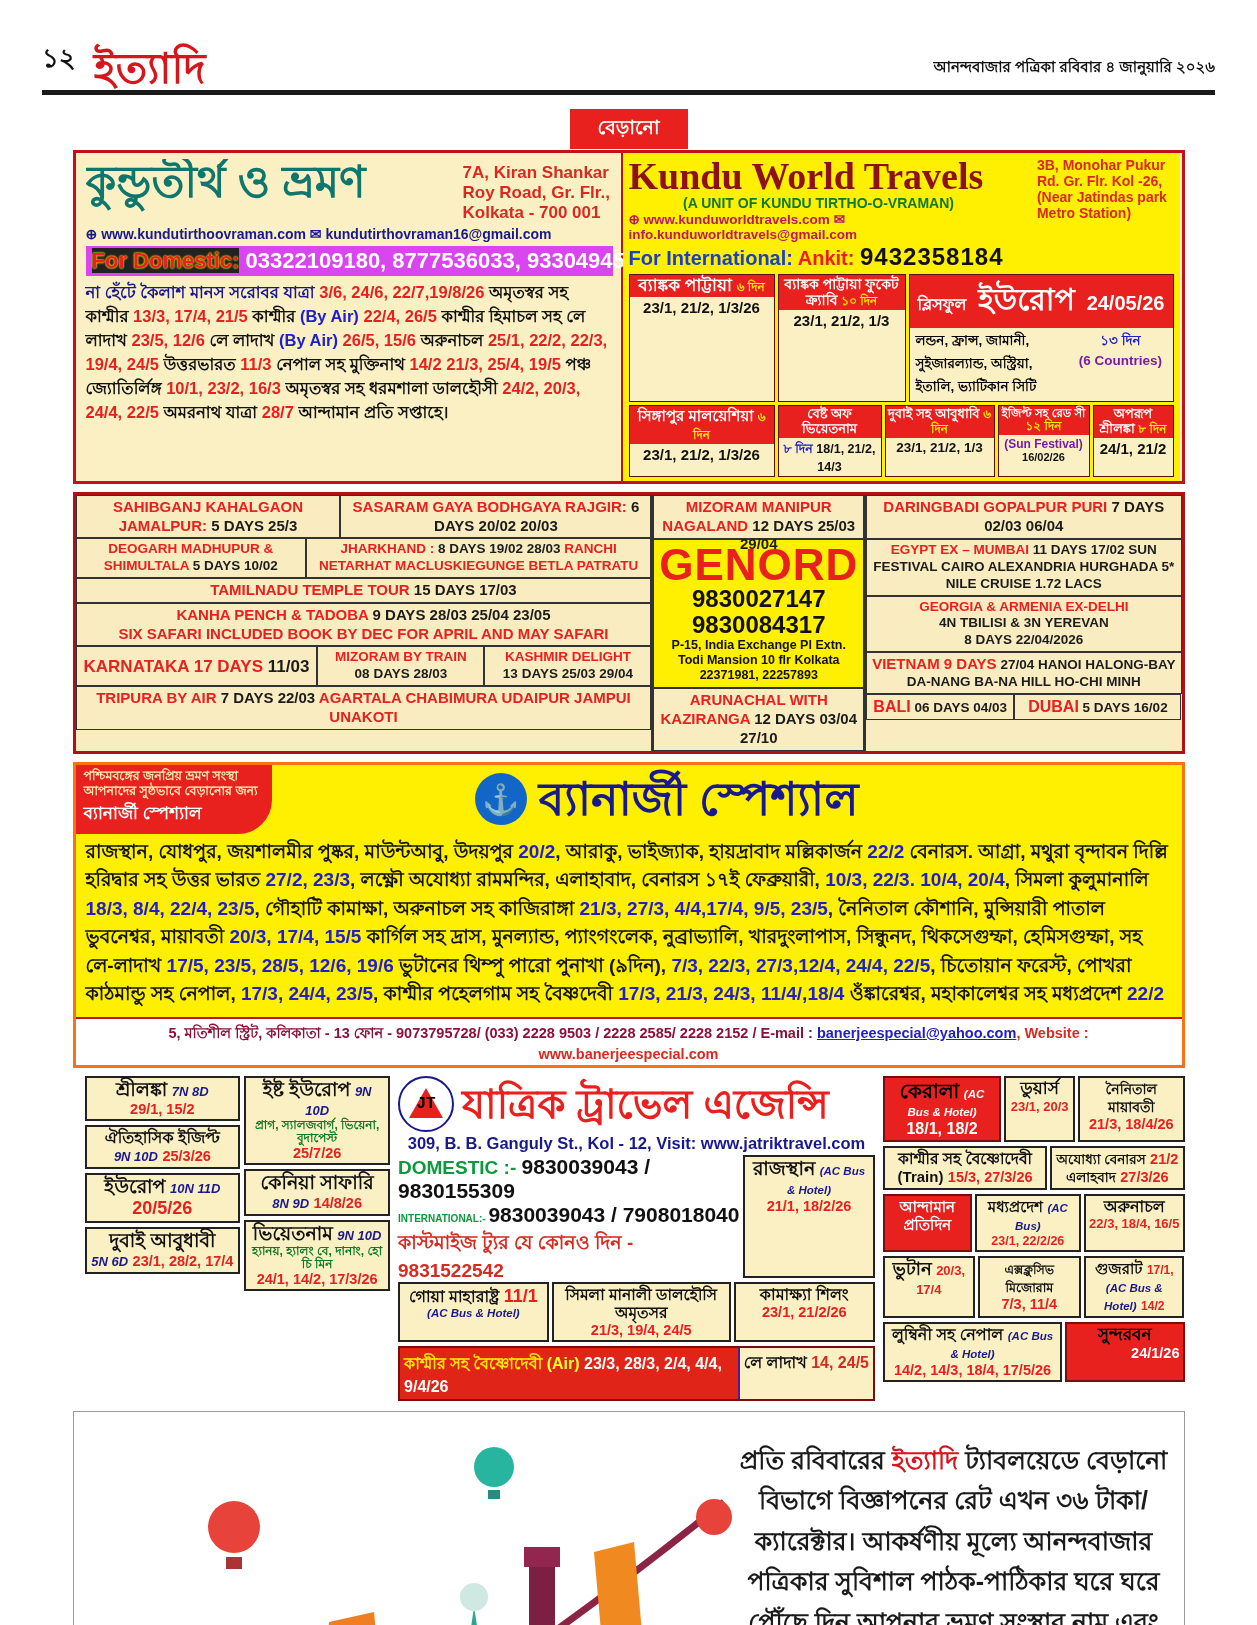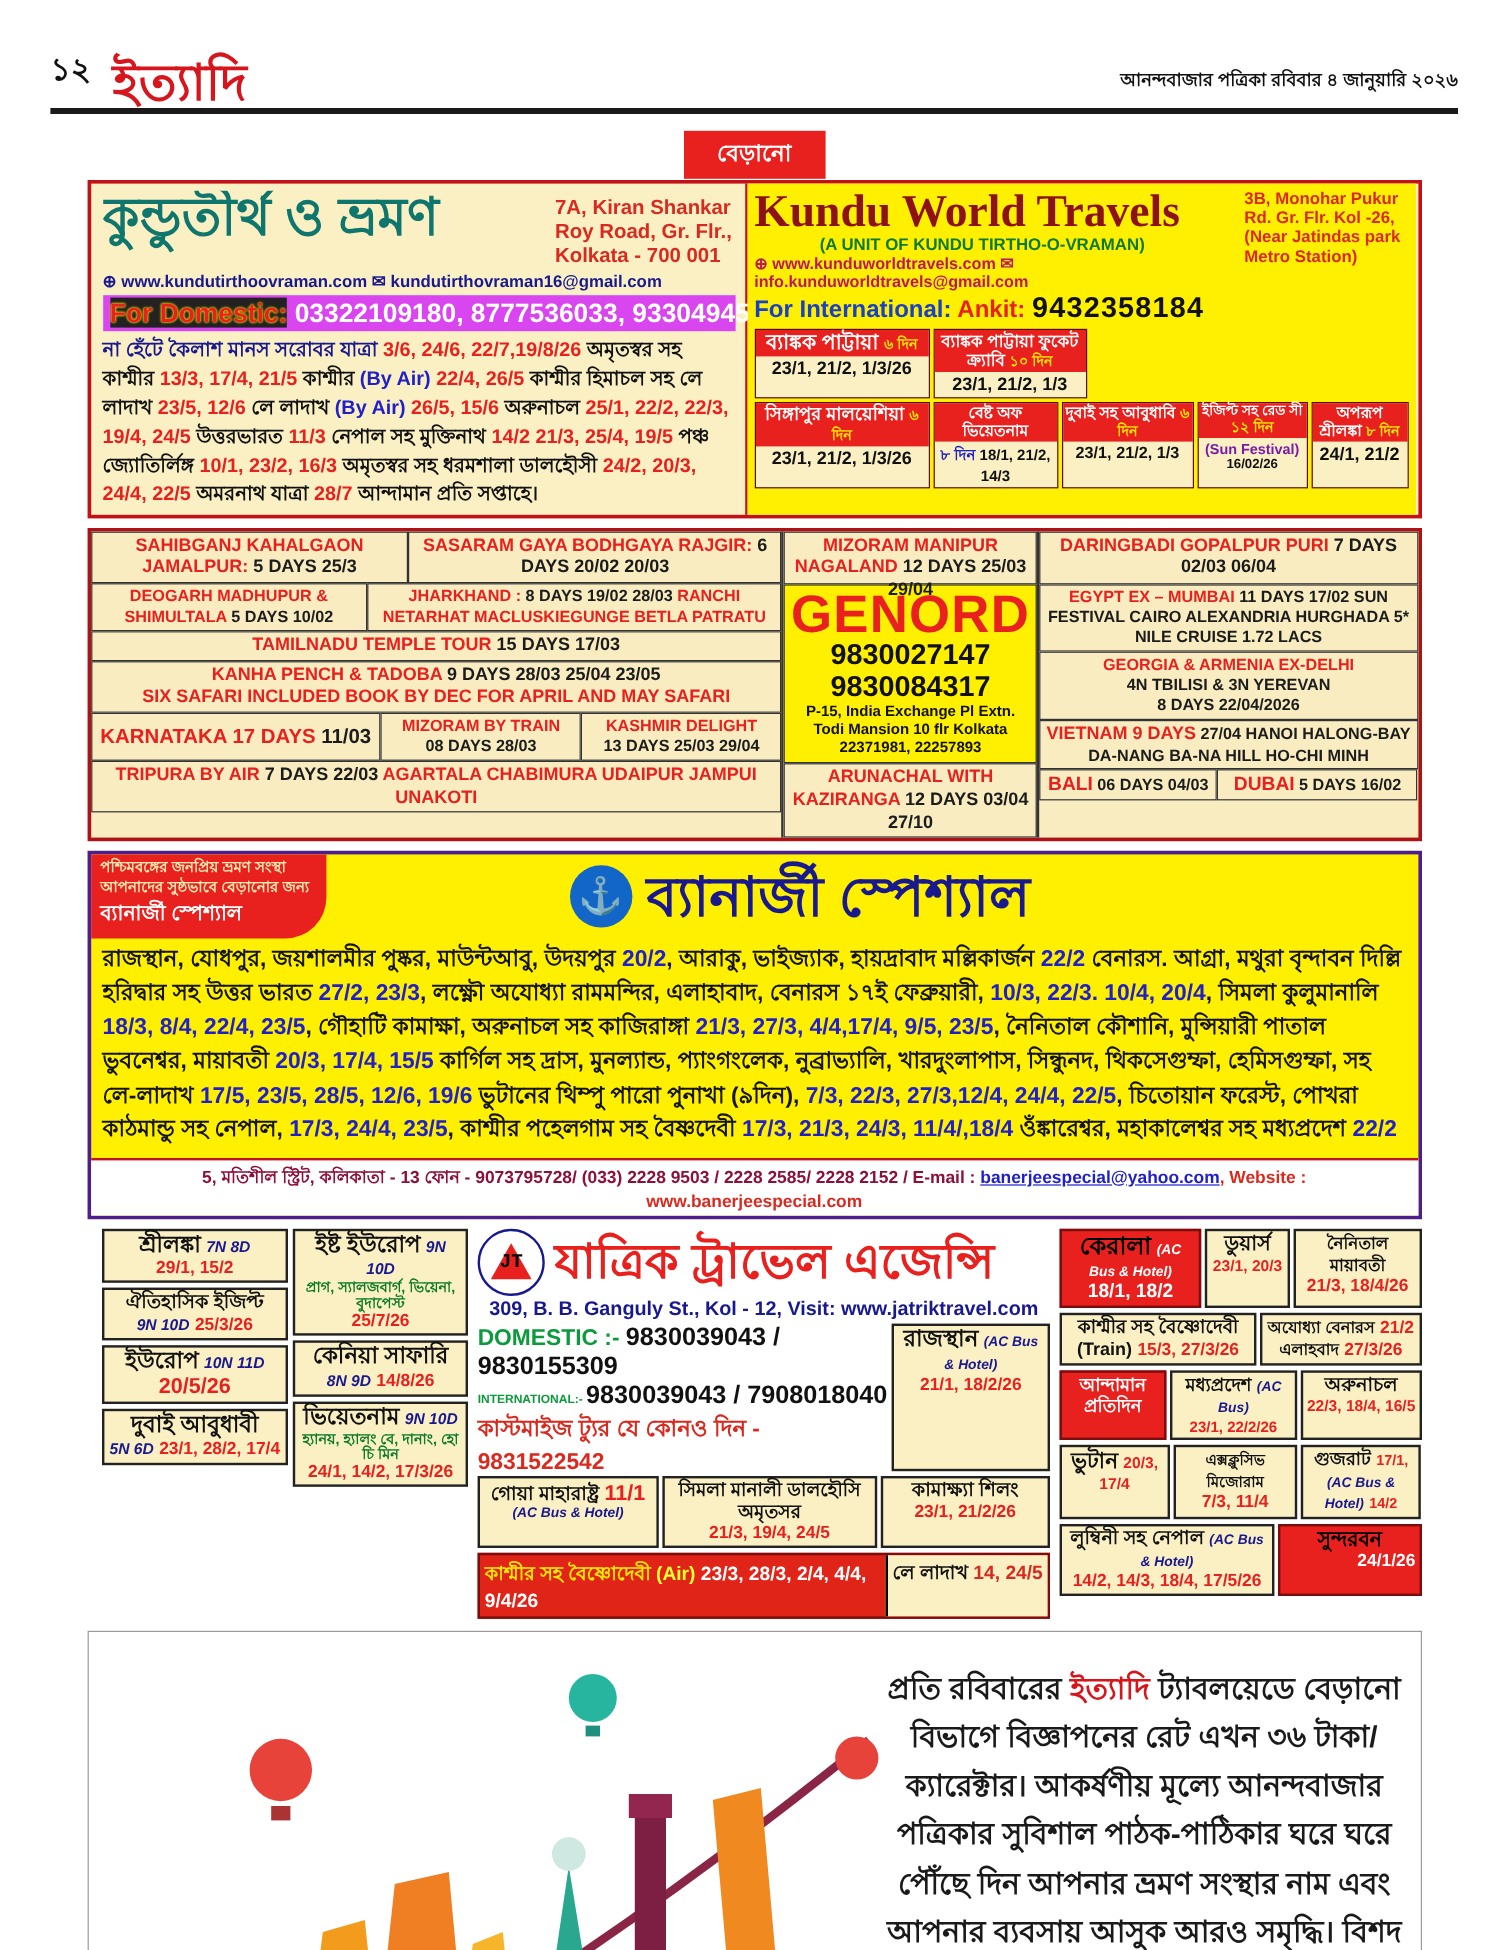--- a/index.html
+++ b/index.html
@@ -53,21 +53,21 @@
   .tblk { color:#1c1c1c; font-weight:800; }
   .t15 { font-size:15px; line-height:1.25; }
   .t14 { font-size:13.5px; line-height:1.25; }
   .mrow { display:flex; }
   .genord { background:#ffef00; text-align:center; border:1.5px solid #333; padding:4px 2px; }
   .genord .g-name { color:#e8201e; font-weight:800; font-size:44px; line-height:.95; letter-spacing:1px; }
   .genord .g-ph { color:#111; font-weight:800; font-size:24px; line-height:1.1; }
   .genord .g-ad { color:#111; font-weight:700; font-size:12.5px; line-height:1.2; }
 
   
-  .bn { border:3px solid #4c1d95; background:#ffef00; margin-top:8px; position:relative; }
+  .bn { border:3px solid #f97316; background:#ffef00; margin-top:8px; position:relative; }
   .bn-head { display:flex; align-items:center; min-height:64px; }
   .bn-bubble { background:#e8201e; color:#fff; border-radius:0 0 34px 0; padding:4px 14px 6px 8px; max-width:255px; }
   .bn-bubble .s { font-size:12.5px; font-weight:700; color:#ffe9b0; line-height:1.25; display:block; }
   .bn-bubble .m { font-size:17px; font-weight:800; color:#fff; }
   .bn-title-wrap { display:flex; align-items:center; gap:12px; margin:0 auto; padding-right:120px; }
   .bn-logo { width:52px; height:52px; border-radius:50%; background:#1266c8; color:#fff; font-size:30px; display:flex; align-items:center; justify-content:center; }
   .bn-title { color:#18188f; font-size:46px; font-weight:800; line-height:1; }
   .bn-body { font-size:19px; font-weight:700; color:#141414; line-height:1.5; padding:4px 10px 8px 10px; }
   .bn-foot { background:#fff; border-top:2px solid #c21118; font-size:14.5px; font-weight:700; text-align:center; padding:3px 4px; }
 
@@ -94,21 +94,21 @@
   .jt-name { color:#e8201e; font-size:40px; font-weight:800; line-height:1; }
   .jt-addr { color:#18188f; font-size:16.5px; font-weight:800; text-align:center; margin-top:2px; }
   .jt-contact { display:flex; margin-top:2px; }
   .jt-lines { width:345px; }
   .jt-line { font-size:19px; font-weight:800; }
   .jt-line .g { color:#0c9a3c; } .jt-line .n { color:#111; font-size:21px; }
   .jt-cust { color:#d92a20; font-size:19px; font-weight:800; margin-top:1px; }
   .jt-strip { background:#e02418; color:#fff; display:flex; border:2px solid #7a0d0d; }
   .jt-strip .air-t { color:#ffe900; font-weight:800; font-size:16px; }
   .jt-strip .air-a { color:#ff3; } .jt-strip .air-d { color:#fff; font-weight:800; font-size:16px; }
-  .jt-strip .leh { background:#fbf0c4; color:#111; font-weight:800; font-size:16px; border-left:2px solid #000000; padding:2px 4px; white-space:nowrap; }
+  .jt-strip .leh { background:#fbf0c4; color:#111; font-weight:800; font-size:16px; border-left:2px solid #4c1d95; padding:2px 4px; white-space:nowrap; }
 
   
   .bt { border:1.5px solid #9a9a9a; margin-top:10px; height:512px; display:flex; position:relative; }
   .bt-left { width:660px; position:relative; }
   .bt-right { width:440px; padding-top:28px; text-align:center; }
   .promo { font-size:25px; line-height:1.62; color:#1a1a1a; font-weight:600; }
   .icon { font-weight:700; }
 </style>
 </head>
 <body>
@@ -163,20 +163,31 @@
       <div class="kgrid">
         <div class="kg-row">
           <div class="kcell" style="width:146px">
             <div class="kc-head"><span>ব্যাঙ্কক পাট্টায়া</span> <span class="kc-days">৬ দিন</span></div>
             <div class="kc-dates">23/1, 21/2, 1/3/26</div>
           </div>
           <div class="kcell" style="width:128px">
             <div class="kc-head" style="font-size:14px"><span>ব্যাঙ্কক পাট্টায়া ফুকেট ক্র্যাবি</span> <span class="kc-days">১০ দিন</span></div>
             <div class="kc-dates">23/1, 21/2, 1/3</div>
           </div>
+          <div class="kcell" style="flex:1">
+            <div class="eur-head">
+              <span class="eur-pre">ব্লিসফুল</span>
+              <span class="eur-big">ইউরোপ</span>
+              <span class="eur-date">24/05/26</span>
+            </div>
+            <div class="eur-body">
+              <span style="flex:1">লন্ডন, ফ্রান্স, জামানী, সুইজারল্যান্ড, অস্ট্রিয়া, ইতালি, ভ্যাটিকান সিটি</span>
+              <span style="width:92px;text-align:center"><span style="color:#2020c8">১৩ দিন</span><br><span style="color:#7a1ba8">(6 Countries)</span></span>
+            </div>
+          </div>
         </div>
         <div class="kg-row">
           <div class="kcell" style="width:146px">
             <div class="kc-head" style="font-size:15px"><span>সিঙ্গাপুর মালয়েশিয়া</span> <span class="kc-days">৬ দিন</span></div>
             <div class="kc-dates">23/1, 21/2, 1/3/26</div>
           </div>
           <div class="kcell" style="width:104px">
             <div class="kc-head" style="font-size:13px"><span>বেষ্ট অফ ভিয়েতনাম</span></div>
             <div class="kc-dates" style="font-size:12.5px"><span style="color:#2020c8">৮ দিন</span> <span>18/1, 21/2, 14/3</span></div>
           </div>

